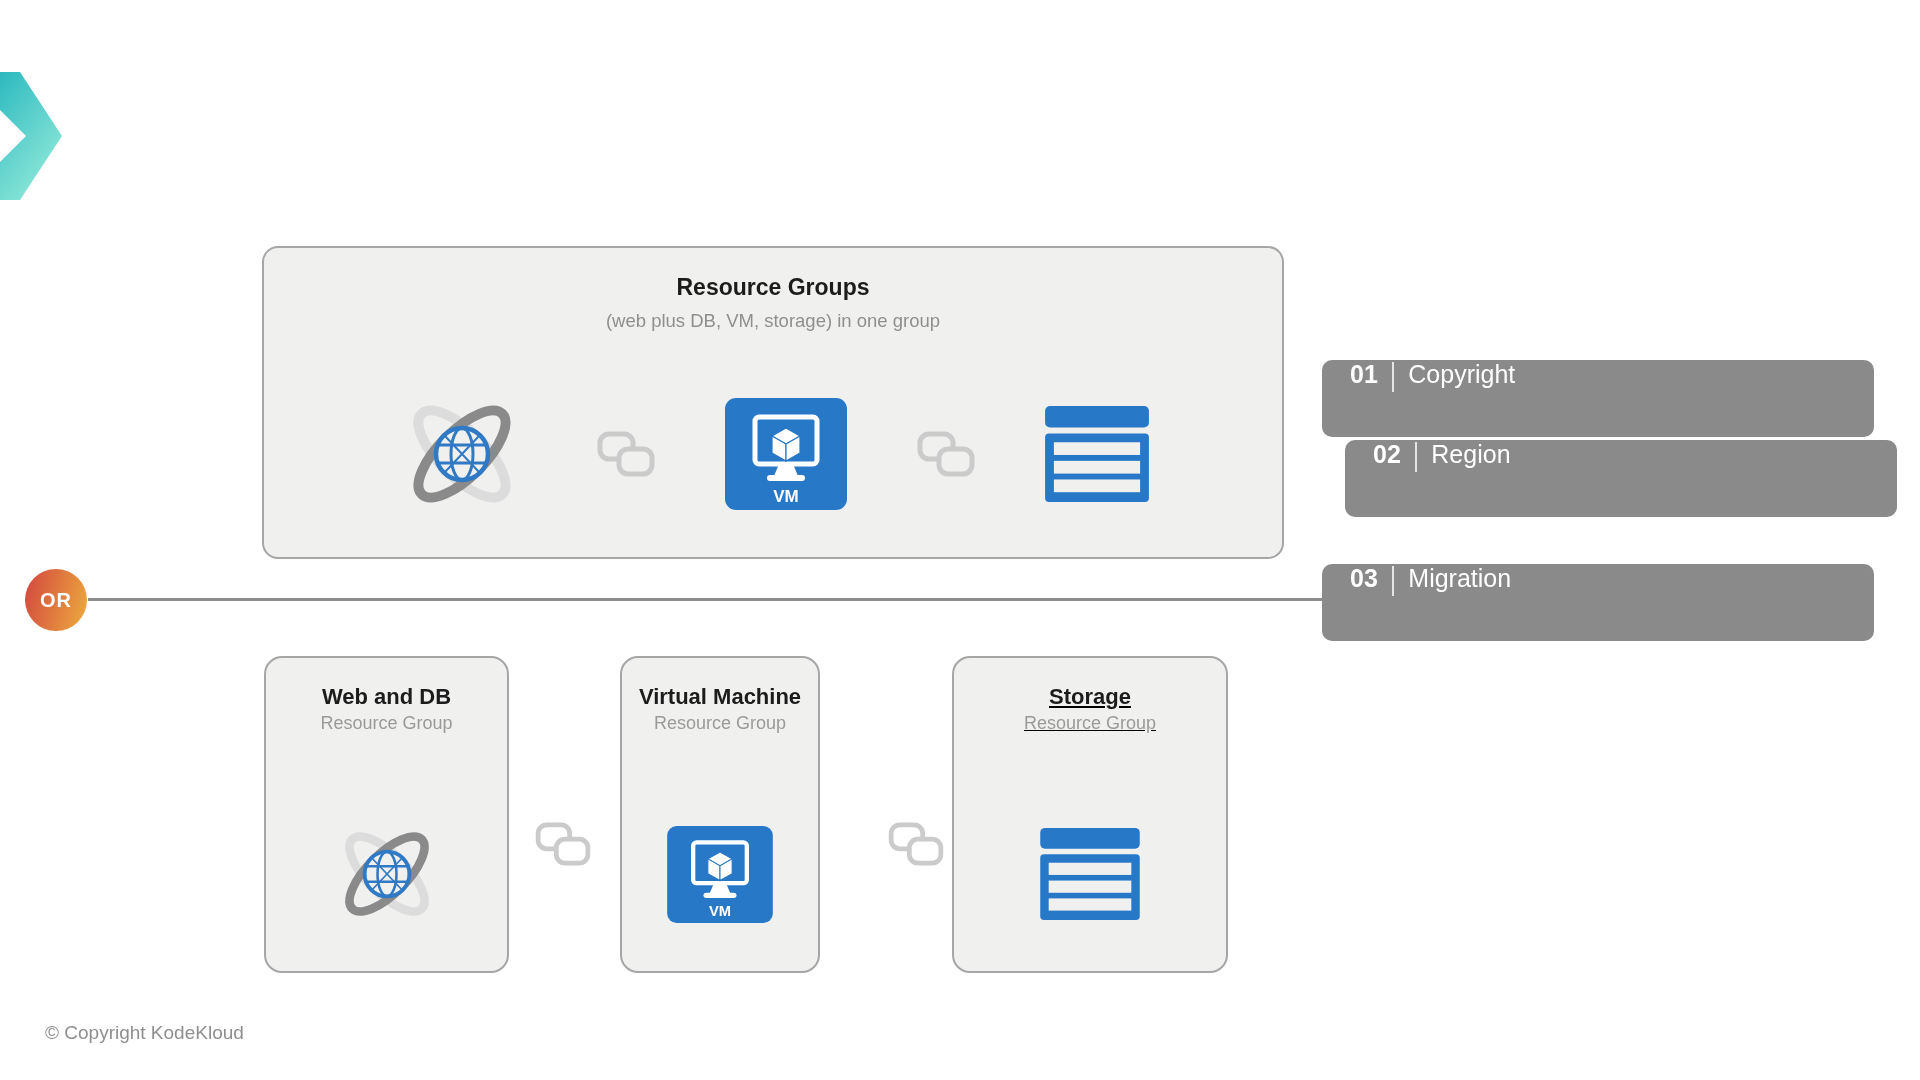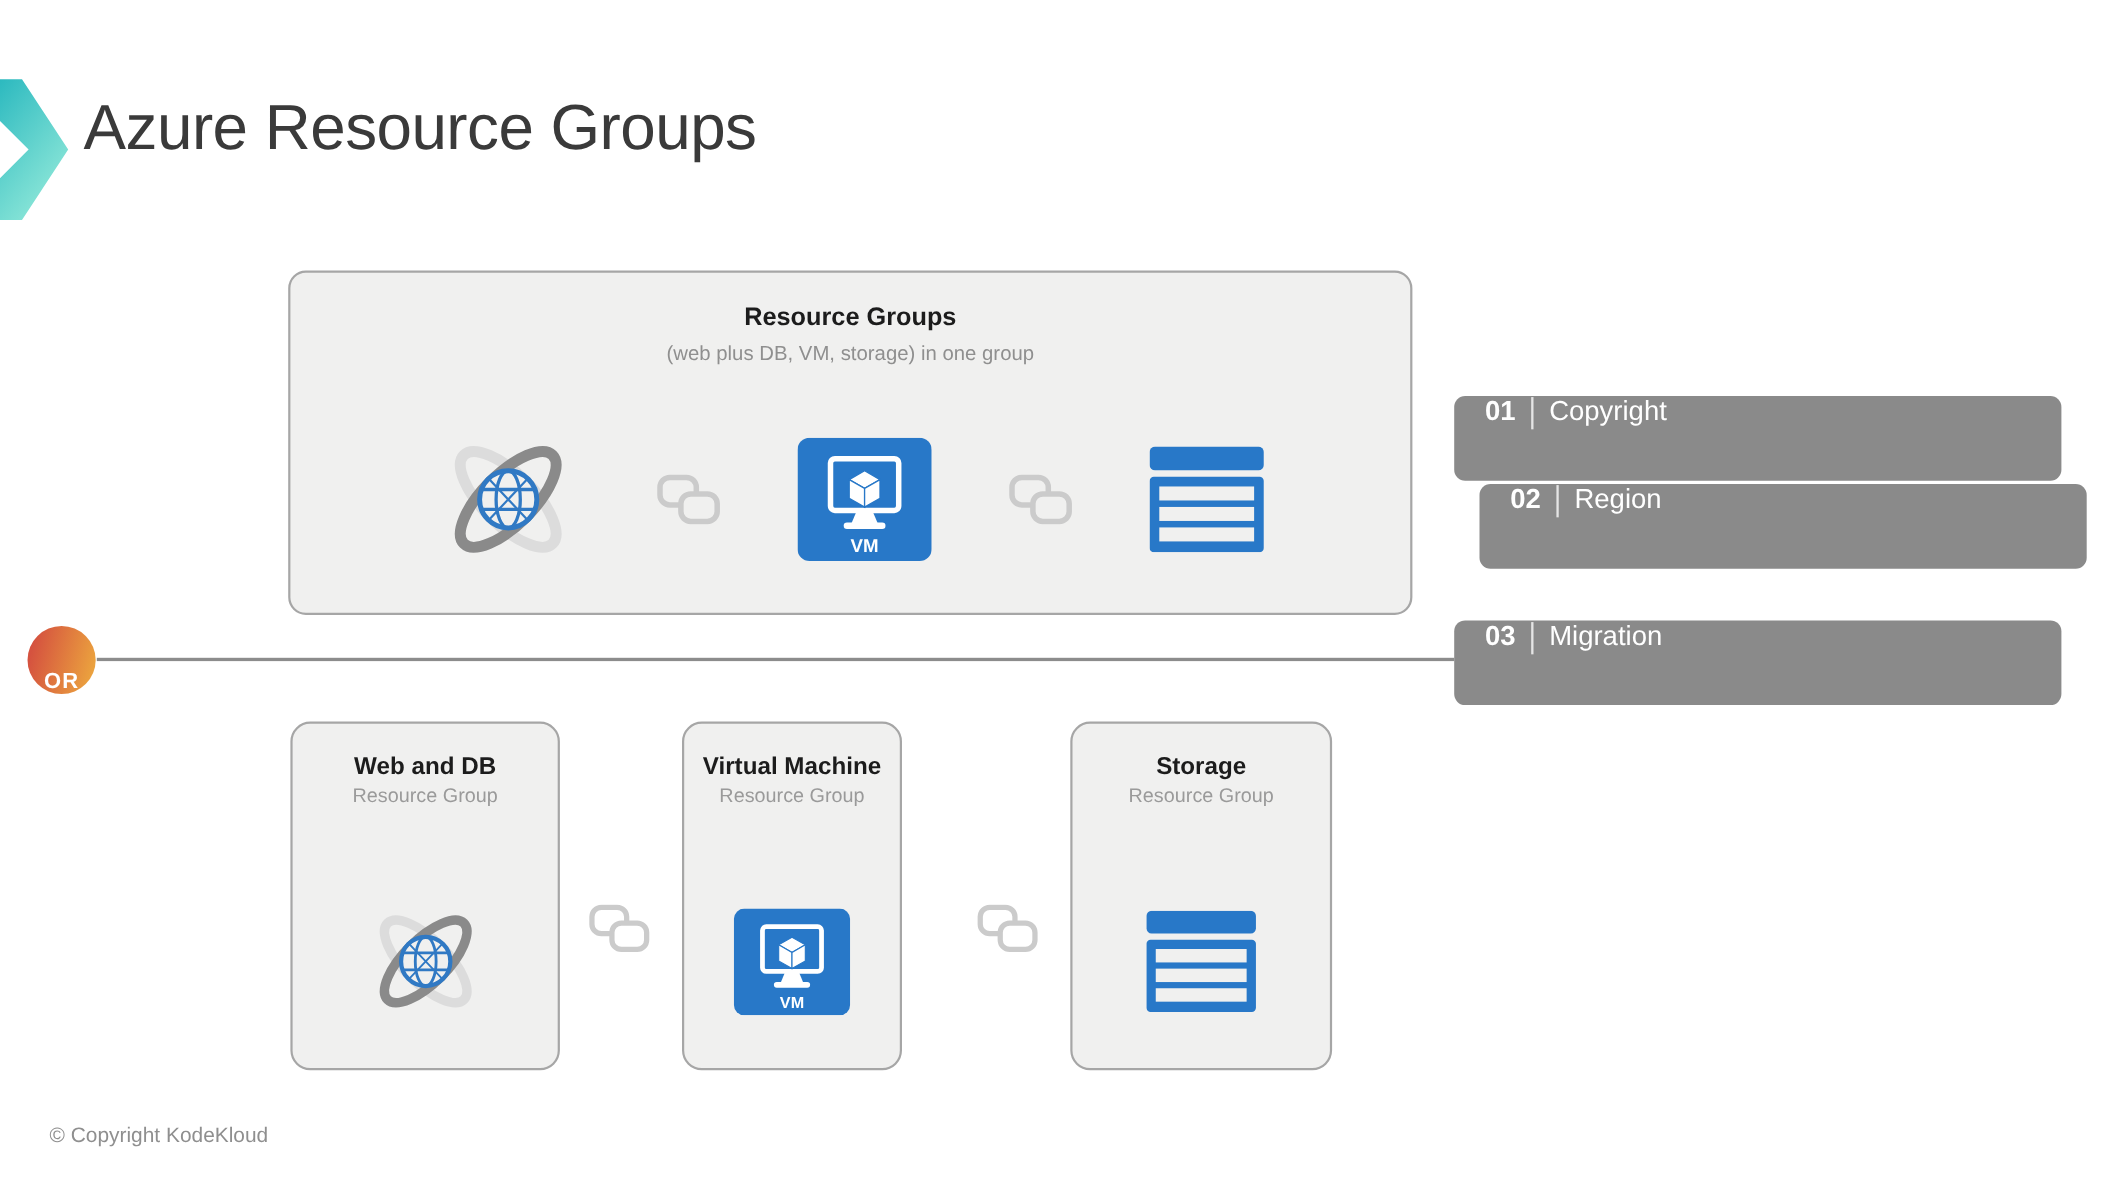--- a/index.html
+++ b/index.html
@@ -22,32 +22,32 @@
   .gb-title{margin-top:26px;font-size:23px;font-weight:bold;color:#1c1c1c;}
   .gb-sub{margin-top:9px;font-size:18.5px;color:#8f8f8f;}
   .icon-row{
     position:absolute;left:0;right:0;top:138px;height:136px;
     display:flex;justify-content:center;align-items:center;gap:70px;
   }
   
   .bottom-box{top:631px;height:317px;border-radius:18px;margin-top:25px;}
   .bb-1{left:264px;width:245px;}
   .bb-2{left:620px;width:200px;}
-  .bb-3{left:973px;width:238px;}
+  .bb-3{left:952px;width:276px;text-decoration:underline;}
   .bb-title{margin-top:26px;font-size:22px;font-weight:bold;color:#1c1c1c;}
   .bb-sub{margin-top:3px;font-size:18px;color:#9a9a9a;}
   .bb-icon{
     position:absolute;left:0;right:0;top:158px;height:116px;
     display:flex;justify-content:center;align-items:center;
   }
   
   .or-badge{
     position:absolute;left:25px;top:569px;width:62px;height:62px;border-radius:50%;
     background:linear-gradient(105deg,#d5523f 12%,#eba23e 90%);
-    display:flex;align-items:flex-end;justify-content:center;
+    display:flex;align-items:center;justify-content:center;
     color:#ffffff;font-size:20px;font-weight:bold;letter-spacing:1px;
   }
   .h-line{position:absolute;left:88px;top:598px;width:1234px;height:2.5px;background:#8c8c8c;}
   
   .step-btn{
     position:absolute;left:1322px;width:552px;height:77px;border-radius:10px;
     background:#8a8a8a;color:#ffffff;display:flex;align-items:flex-start;
     padding-left:28px;box-sizing:border-box;font-size:25px;
   }
   .step-btn .num{font-weight:bold;}
@@ -79,21 +79,20 @@
   <svg class="logo" width="66" height="176" viewBox="0 0 66 176">
     <defs>
       <linearGradient id="tealGrad" x1="0" y1="0" x2="0.6" y2="1">
         <stop offset="0" stop-color="#2cb9bf"></stop>
         <stop offset="1" stop-color="#8fe8d9"></stop>
       </linearGradient>
     </defs>
     <path d="M0,40 H20 L62,104 L20,168 H0 V130 L26,104 L0,78 Z" fill="url(#tealGrad)"></path>
   </svg>
 
-  <h1 class="title">Azure Resource Groups</h1>
 
   <section class="group-box top-box">
     <div class="gb-title">Resource Groups</div>
     <div class="gb-sub">(web plus DB, VM, storage) in one group</div>
     <div class="icon-row">
 
       <svg class="atom-top" viewBox="0 0 130 130">
         <ellipse cx="65" cy="65" rx="57" ry="23" fill="none" stroke="#dcdcdc" stroke-width="10" transform="rotate(45 65 65)"></ellipse>
         <ellipse cx="65" cy="65" rx="57" ry="23" fill="none" stroke="#8a8a8a" stroke-width="10" transform="rotate(-45 65 65)"></ellipse>
         <circle cx="65" cy="65" r="26" fill="#f0f0ef" stroke="#3079c4" stroke-width="4.5"></circle>

